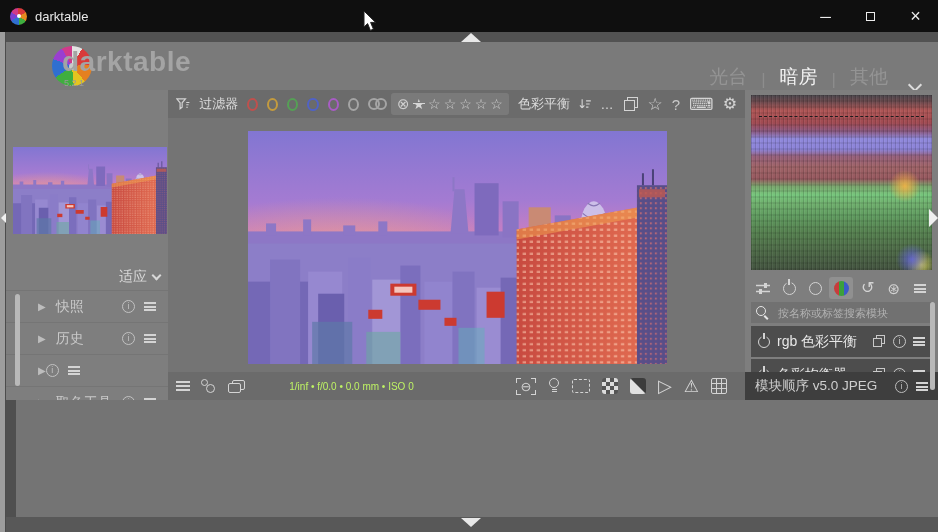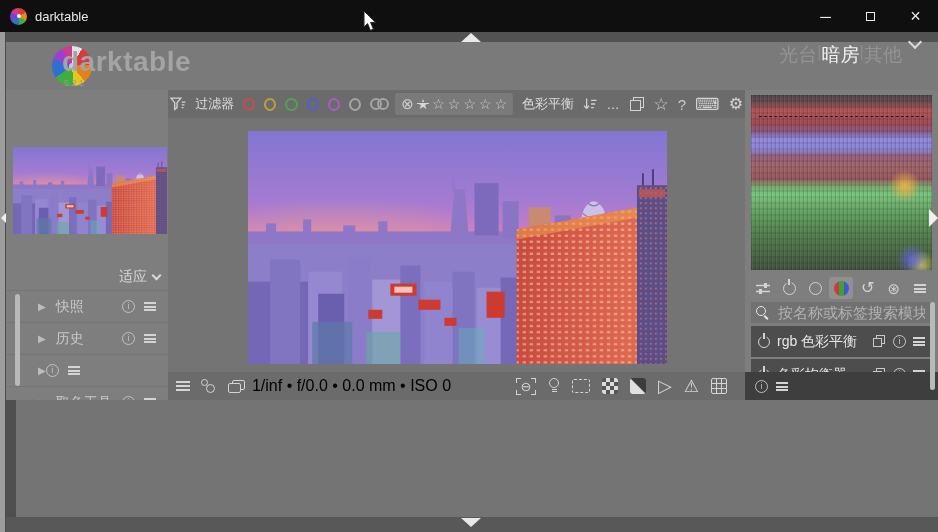--- a/index.html
+++ b/index.html
@@ -27,30 +27,30 @@
   .tri-right{width:0;height:0;border-top:9px solid transparent;border-bottom:9px solid transparent;border-left:9px solid #f0f0f0;}
   .edge-strip{left:0;top:32px;width:6px;height:500px;background:#9d9d9d;border-right:1px solid #4c4c4c;}
 
   
   .header{left:6px;top:42px;width:932px;height:48px;background:#7a7a7a;}
   .logo-big{left:46px;top:4px;width:40px;height:40px;border-radius:50%;
     background:conic-gradient(#e2e2e2 0 30deg,#d93a3a 30deg 85deg,#e5801f 85deg 140deg,#e5c51f 140deg 175deg,#3fae3f 175deg 235deg,#2f6fd0 235deg 290deg,#9a3fd0 290deg 330deg,#d03a8a 330deg 360deg);position:absolute;}
   .logo-big::after{content:"";position:absolute;left:50%;top:50%;width:7px;height:7px;margin:-3.5px 0 0 -3.5px;border-radius:50%;background:#fff;box-shadow:0 0 0 9px rgba(40,40,40,.25) inset;}
   .app-name{left:56px;top:4px;font-size:28px;font-weight:bold;color:#a4a4a4;letter-spacing:.5px;position:absolute;}
   .app-version{left:58px;top:36px;font-size:9px;color:#999;position:absolute;}
-  .views{right:18px;top:0;height:48px;display:flex;align-items:flex-start;position:absolute;}
+  .views{right:18px;top:0;height:48px;display:flex;align-items:flex-end;gap:14px;position:absolute;}
   .view-tab{font-size:19px;color:#949494;}
   .view-tab.active{color:#f2f2f2;}
   .view-sep{color:#8d8d8d;font-size:17px;}
   .chev{width:10px;height:10px;border-right:2.5px solid #dcdcdc;border-bottom:2.5px solid #dcdcdc;transform:rotate(45deg);margin:-5px 0 0 8px;}
 
   
   .left-panel{left:6px;top:90px;width:162px;height:310px;background:#7e7e7e;overflow:hidden;}
   .right-panel{left:745px;top:90px;width:193px;height:310px;background:#7e7e7e;overflow:hidden;}
-  .toolbar{left:168px;top:90px;width:577px;height:28px;background:#6b6b6b;display:flex;align-items:center;padding:0 2px;gap:9px;}
+  .toolbar{left:168px;top:90px;width:577px;height:28px;background:#6b6b6b;display:flex;align-items:center;padding:0 8px;gap:9px;}
   .toolbar-b{left:168px;top:372px;width:577px;height:28px;background:#6b6b6b;}
   .canvas{left:168px;top:118px;width:577px;height:254px;background:#747474;}
 
   
   .tb-label{font-size:13px;color:#dcdcdc;white-space:nowrap;}
   .clabel{width:13px;height:13px;border-radius:50%;border:2px solid #999;}
   .c0{border-color:#c0504d;} .c1{border-color:#c49b3e;} .c2{border-color:#55a055;}
   .c3{border-color:#5062c6;} .c4{border-color:#a85cc5;} .c5{border-color:#a5a5a5;}
   .dblcirc{width:18px;height:12px;position:relative;}
   .dblcirc i{position:absolute;top:0;width:12px;height:12px;border-radius:50%;border:2px solid #a5a5a5;}
@@ -82,21 +82,21 @@
   .i-grid{width:16px;height:16px;border:1.6px solid #d4d4d4;border-radius:2px;position:relative;}
   .i-grid::before{content:"";position:absolute;left:4px;top:-1px;bottom:-1px;width:4px;border-left:1.6px solid #d4d4d4;border-right:1.6px solid #d4d4d4;}
   .i-grid::after{content:"";position:absolute;top:4px;left:-1px;right:-1px;height:4px;border-top:1.6px solid #d4d4d4;border-bottom:1.6px solid #d4d4d4;}
   .i-focus{position:relative;width:20px;height:17px;color:#d4d4d4;font-size:13px;text-align:center;line-height:17px;}
   .i-focus s{position:absolute;width:5px;height:5px;text-decoration:none;}
   .i-focus s:nth-child(1){left:0;top:0;border-left:1.6px solid #d4d4d4;border-top:1.6px solid #d4d4d4;}
   .i-focus s:nth-child(2){right:0;top:0;border-right:1.6px solid #d4d4d4;border-top:1.6px solid #d4d4d4;}
   .i-focus s:nth-child(3){left:0;bottom:0;border-left:1.6px solid #d4d4d4;border-bottom:1.6px solid #d4d4d4;}
   .i-focus s:nth-child(4){right:0;bottom:0;border-right:1.6px solid #d4d4d4;border-bottom:1.6px solid #d4d4d4;}
   .i-corners{width:18px;height:14px;border:1.6px dashed #d4d4d4;border-radius:2px;}
-  .exif{position:absolute;left:0;right:210px;top:0;height:28px;display:flex;align-items:center;justify-content:center;color:#000000;font-size:16px;}
+  .exif{position:absolute;left:0;right:210px;top:0;height:28px;display:flex;align-items:center;justify-content:center;color:#bef264;font-size:10px;}
 
   
   .navthumb{left:7px;top:57px;width:154px;height:87px;position:absolute;overflow:hidden;}
   .zoomrow{position:absolute;right:8px;top:178px;display:flex;align-items:center;gap:6px;color:#d8d8d8;font-size:14px;}
   .caret-dn{width:7px;height:7px;border-right:2px solid #d8d8d8;border-bottom:2px solid #d8d8d8;transform:rotate(45deg);margin-top:-4px;}
   .lmod{position:absolute;left:0;width:162px;height:32px;border-top:1px solid #757575;display:flex;align-items:center;color:#c9c9c9;}
   .lmod .arrow{color:#bdbdbd;font-size:10px;margin-left:32px;}
   .lmod .lbl{font-size:14px;margin-left:10px;flex:1;}
   .i-info{width:13px;height:13px;border:1.4px solid #c2c2c2;border-radius:50%;color:#c2c2c2;font-size:9px;line-height:11px;text-align:center;font-style:normal;flex:none;}
   .lscroll{position:absolute;left:9px;top:204px;width:5px;height:92px;border-radius:3px;background:#b9b9b9;}
@@ -119,21 +119,21 @@
   .gbtn{width:24px;height:22px;display:flex;align-items:center;justify-content:center;border-radius:3px;}
   .gbtn.active{background:#909090;}
   .i-power{position:relative;width:13px;height:13px;border:1.7px solid #d4d4d4;border-radius:50%;}
   .i-power::after{content:"";position:absolute;left:50%;top:-4px;width:1.8px;height:6px;margin-left:-1px;background:#d4d4d4;box-shadow:0 0 0 1.5px rgba(126,126,126,1);}
   .i-circle{width:13px;height:13px;border:1.7px solid #d4d4d4;border-radius:50%;}
   .i-rgb{width:15px;height:15px;border-radius:50%;background:linear-gradient(90deg,#c83c3c 0 33%,#3ca03c 33% 66%,#3c5ac8 66%);}
   .searchrow{position:absolute;left:6px;top:212px;width:181px;height:21px;background:#717171;display:flex;align-items:center;gap:6px;padding:0 5px;}
   .i-mag{position:relative;width:14px;height:14px;flex:none;}
   .i-mag::before{content:"";position:absolute;left:0;top:0;width:8px;height:8px;border:1.8px solid #e6e6e6;border-radius:50%;}
   .i-mag::after{content:"";position:absolute;left:9px;top:9px;width:5px;border-top:2px solid #e6e6e6;transform:rotate(45deg);transform-origin:0 0;}
-  .searchrow input{flex:1;background:transparent;border:none;outline:none;font-size:15px;color:#bef264;min-width:0;}
+  .searchrow input{flex:1;background:transparent;border:none;outline:none;font-size:11px;color:#bef264;min-width:0;}
   .searchrow input::placeholder{color:#b2b2b2;}
   .rmods{position:absolute;left:6px;top:236px;width:181px;height:74px;overflow:hidden;}
   .rmod{height:31px;margin-bottom:2px;background:#4d4d4d;display:flex;align-items:center;gap:7px;padding:0 7px;color:#e8e8e8;font-size:14px;}
   .rmod .lbl{flex:1;white-space:nowrap;}
   .rmod .i-power{width:12px;height:12px;flex:none;}
   .rmod .i-power::after{box-shadow:0 0 0 1.5px #4d4d4d;}
   .i-copy{position:relative;width:13px;height:13px;flex:none;}
   .i-copy i{position:absolute;width:9px;height:9px;border:1.5px solid #c9c9c9;}
   .i-copy i:first-child{left:3px;top:0;} .i-copy i:last-child{left:0;top:3px;background:#4d4d4d;}
   .orderbar{position:absolute;left:0px;top:282px;width:193px;height:28px;background:#3e3e3e;display:flex;align-items:center;padding:0 10px;gap:8px;}
@@ -432,20 +432,21 @@
         <span class="lbl">色彩均衡器</span>
         <span class="i-copy">
             <i></i>
             <i></i>
           </span>
         <span class="i-info" style="border-color:#c9c9c9;color:#c9c9c9;">i</span>
         <span class="i-menu sm"></span>
       </div>
     </div>
     <div class="orderbar">
+      <span class="lbl">模块顺序 v5.0 JPEG</span>
       <span class="i-info" style="border-color:#bdbdbd;color:#bdbdbd;">i</span>
       <span class="i-menu sm"></span>
     </div>
     <div class="rscroll"></div>
   </div>
   <div class="ab tri-right" style="left:929px;top:209px;"></div>
 
   <div class="ab lcol"></div>
 
   <div class="ab strip-bottom"></div>

